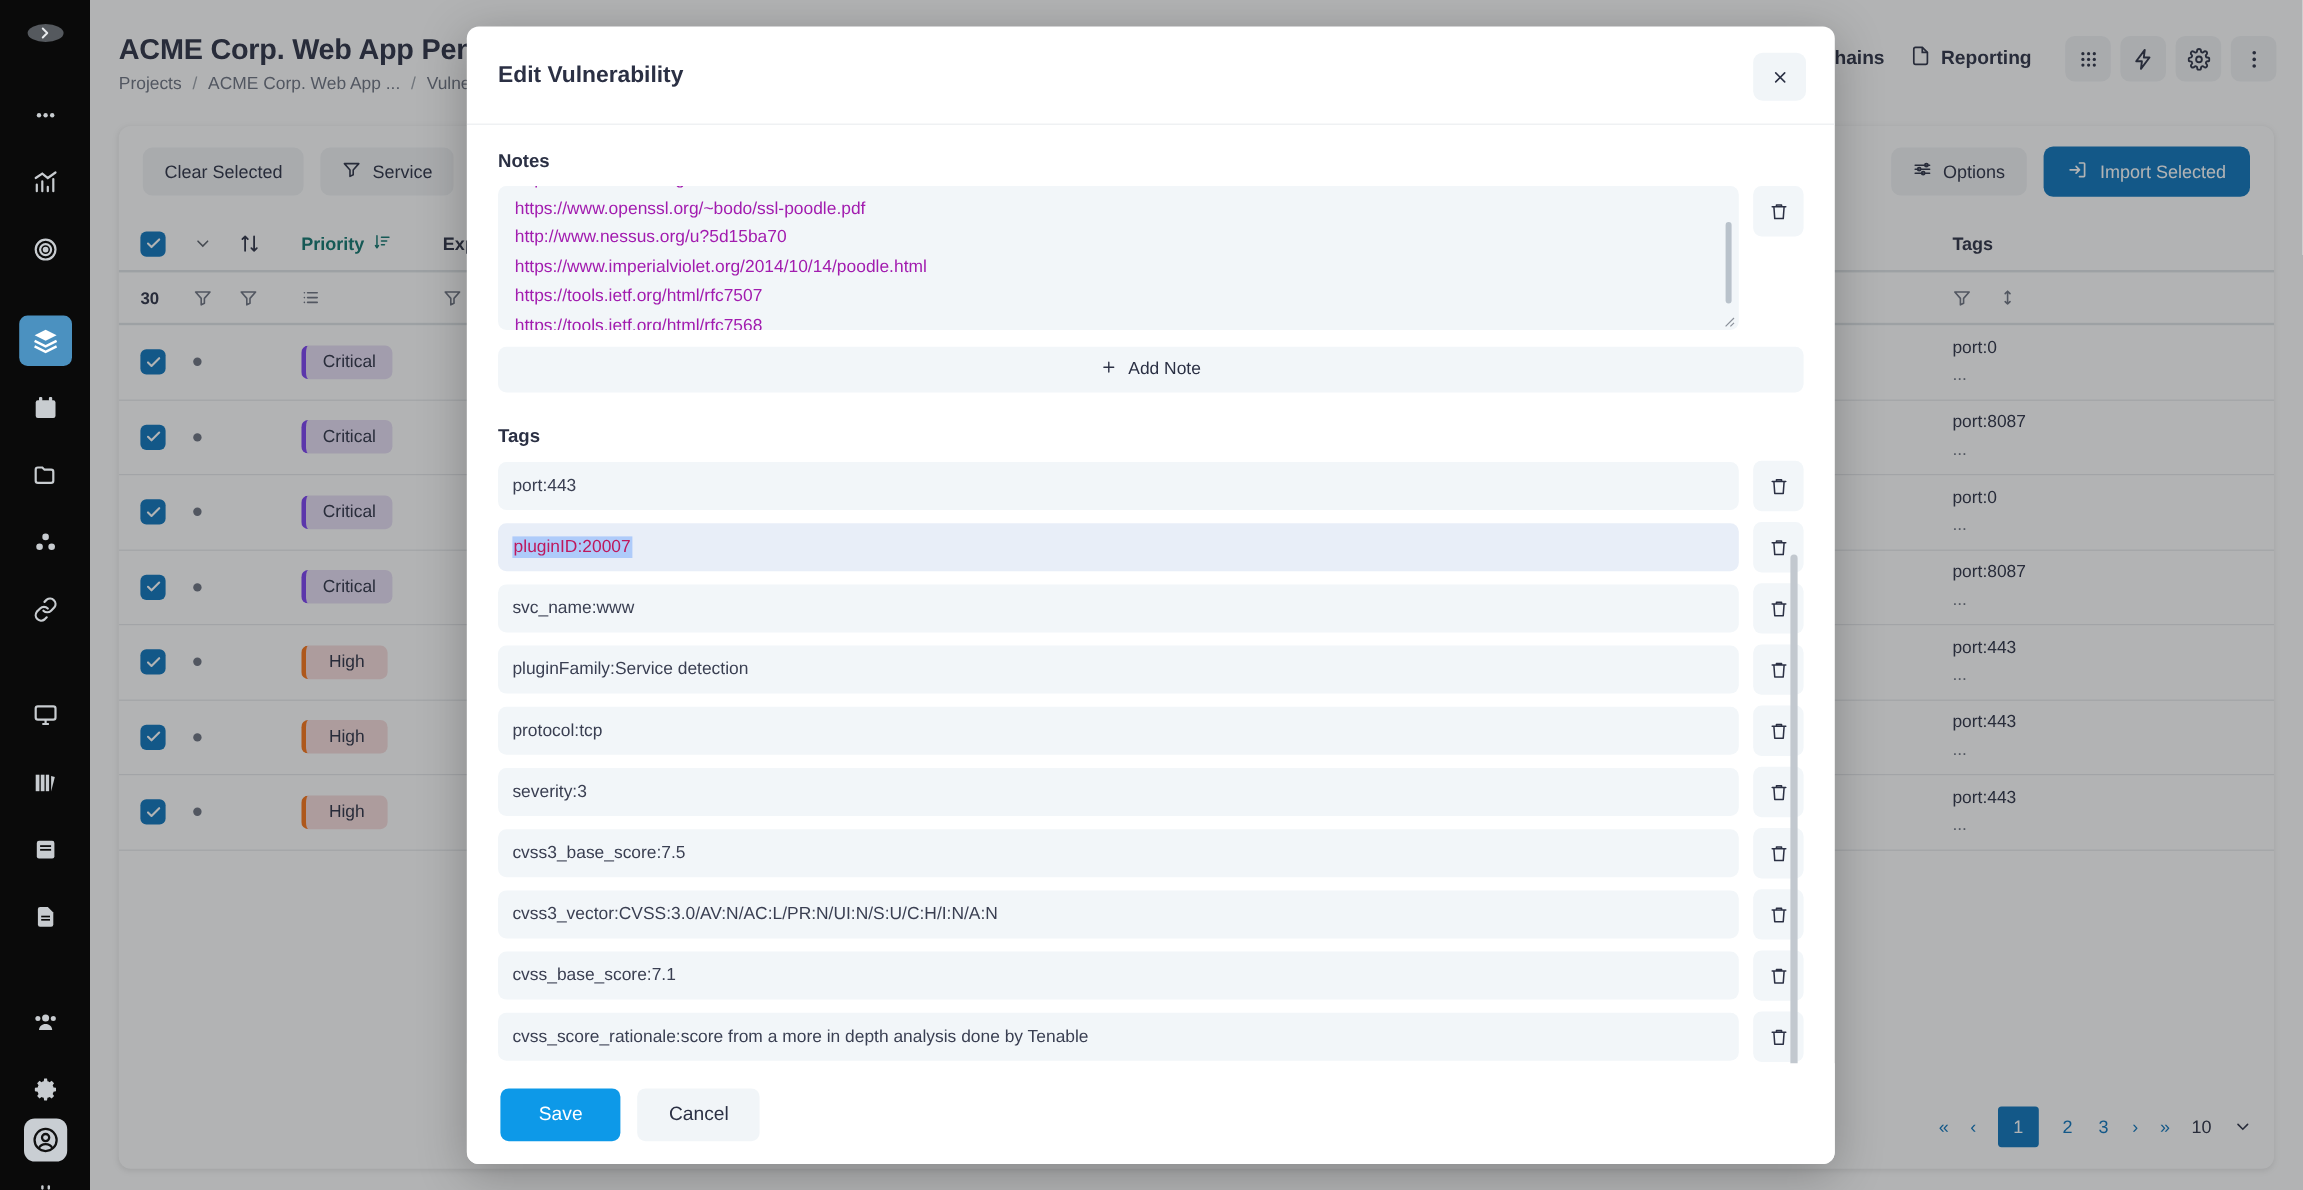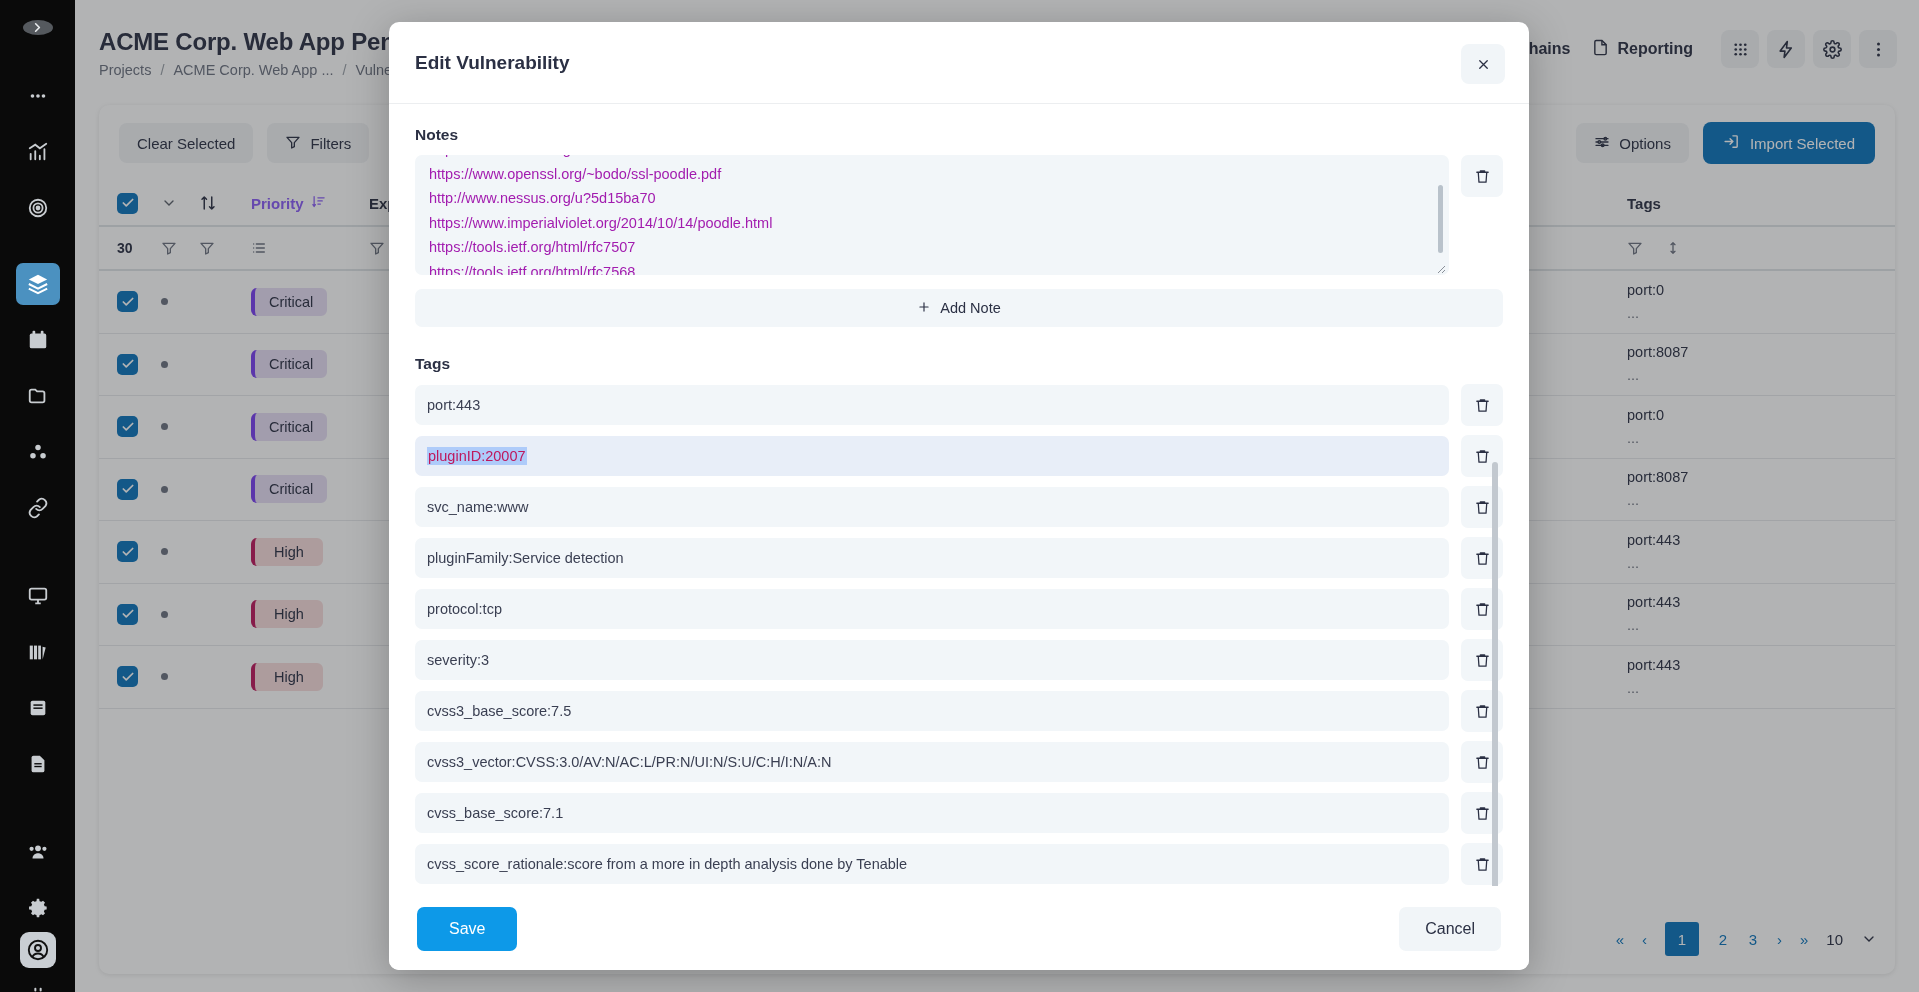--- a/index.html
+++ b/index.html
@@ -124,38 +124,38 @@
     display: flex; align-items: center; justify-content: center;
   }
   .cb svg { width: 14px; height: 14px; color: #fff; }
   .col-check { width: 44px; display: flex; align-items: center; }
   .col-chev  { width: 38px; color: #5a6069; display: flex; align-items: center; }
   .col-sort  { width: 52px; color: #2b3044; display: flex; align-items: center; }
   .col-prio  { width: 118px; }
   .col-exp   { width: 120px; }
   .col-flex  { flex: 1; }
   .col-tags  { width: 250px; }
-  .hdr-sorted { color: #8b5cf6; display: inline-flex; align-items: center; gap: 7px; }
+  .hdr-sorted { color: #0f766e; display: inline-flex; align-items: center; gap: 7px; }
   .ficon { color: #6c7280; display: inline-flex; }
   .ficon svg { width: 16px; height: 16px; }
 
   .tbl-body { position: absolute; left: 0; top: 90px; right: 0; bottom: 0; overflow: hidden; }
   .trow {
     display: flex; align-items: center; height: 62.5px;
     padding: 0 18px; border-bottom: 1px solid #e6e9ec;
   }
   .dotcell { width: 38px; display: flex; align-items: center; }
   .dot { width: 7px; height: 7px; border-radius: 50%; background: #6c7280; }
   .badge {
     display: inline-block; min-width: 72px; text-align: center;
     padding: 6px 14px; border-radius: 6px;
     font-size: 14.5px; font-weight: 400;
   }
   .badge.critical { background: #e7ddf4; color: #2b3044; border-left: 4px solid #7a3ff2; }
-  .badge.high     { background: #f7dcdc; color: #2b3044; border-left: 4px solid #be185d; }
+  .badge.high     { background: #f7dcdc; color: #2b3044; border-left: 4px solid #f97316; }
   .pillbar { width: 46px; height: 13px; border-radius: 7px; background: #0b74bc; }
   .tagcell { width: 250px; font-size: 14.5px; color: #2b3044; line-height: 1.6; }
   .tagcell .dots { color: #6c7280; }
 
   
   .pager {
     position: absolute; right: 18px; bottom: 0; height: 70px;
     display: flex; align-items: center; gap: 18px;
     font-size: 15px; color: #0b74bc;
   }
@@ -247,21 +247,21 @@
   .modal-sbar-track {
     position: absolute; right: 5px; top: 6px; bottom: 6px; width: 6px;
   }
   .modal-sbar-thumb {
     position: absolute; right: 0; top: 330px; width: 6px; height: 500px;
     background: #c2c8cf; border-radius: 3px;
   }
 
   .modal-foot {
     flex: 0 0 84px; height: 84px;
-    display: flex; align-items: center; justify-content: space-between; gap: 14px;
+    display: flex; align-items: center; justify-content: flex-start; gap: 14px;
     padding: 0 28px; background: #fff;
     border-top: 1px solid transparent;
   }
   .btn-save {
     height: 44px; padding: 0 32px; border-radius: 7px; border: none;
     background: #0d99e8; color: #fff; font-size: 16px;
     font-family: "Liberation Sans", sans-serif;
   }
   .btn-cancel {
     height: 44px; padding: 0 26px; border-radius: 7px; border: none;
@@ -340,21 +340,21 @@
 
       <div class="toolbar">
         <button class="tb-btn">Clear Selected</button>
         <div class="tb-gap"></div>
         <button class="tb-btn">
           <span>
             <svg viewBox="0 0 24 24" fill="none" stroke="currentColor" stroke-width="2" stroke-linejoin="round">
               <path d="M3 5h18l-7 8v6l-4 2v-8z"></path>
             </svg>
           </span>
-          <span>Filters</span>
+          <span>Service</span>
         </button>
 
         <div class="tb-right">
           <button class="tb-btn">
             <span>
               <svg viewBox="0 0 24 24" fill="none" stroke="currentColor" stroke-width="2" stroke-linecap="round">
                 <path d="M3 7h14M19 7h2M3 12h4M9 12h12M3 17h10M15 17h6"></path>
                 <circle cx="17" cy="7" r="2"></circle>
                   <circle cx="8" cy="12" r="2"></circle>
                   <circle cx="13" cy="17" r="2"></circle>

